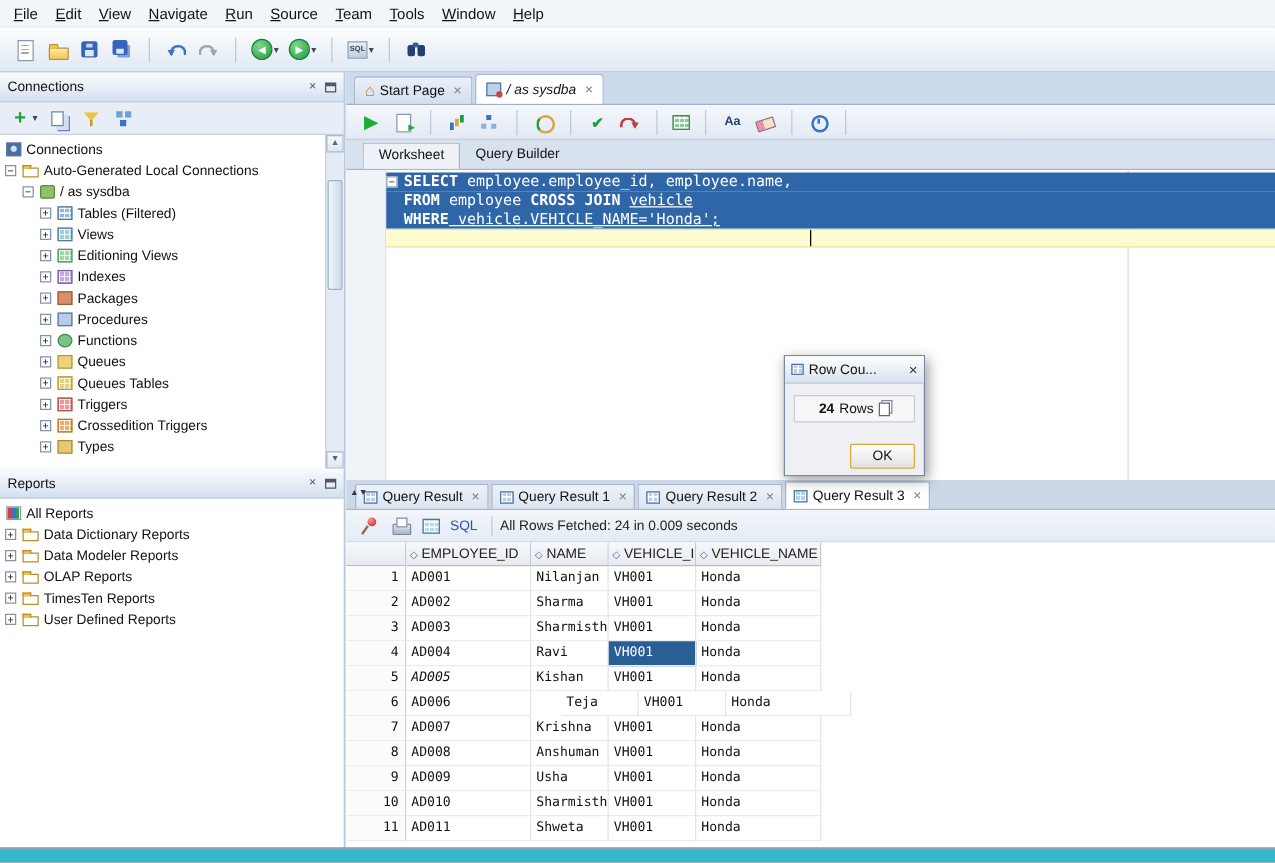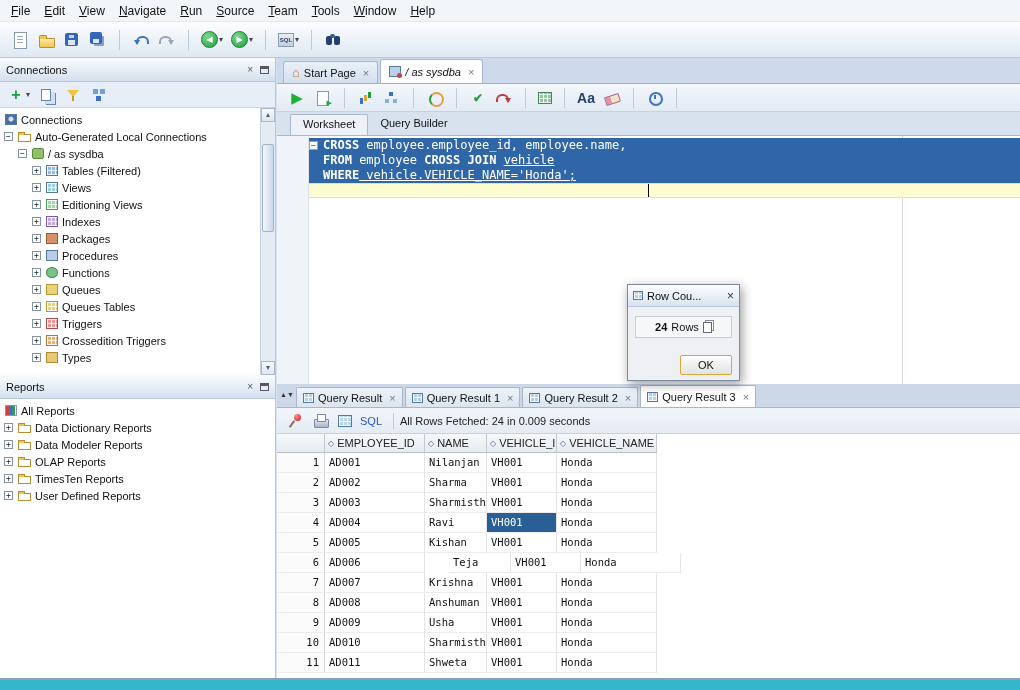--- a/index.html
+++ b/index.html
@@ -74,21 +74,21 @@
 .i-runscript::before{content:"";position:absolute;left:3px;top:2px;width:10px;height:13px;background:#fff;border:1px solid #8a98ac}
 .i-runscript::after{content:"▶";position:absolute;right:0;bottom:1px;color:#1fae35;font-size:7px}
 .i-autotrace::before{content:"";position:absolute;left:3px;top:9px;width:3px;height:6px;background:#3a72c8;
   box-shadow:4px -3px 0 #e0a23e,8px -6px 0 #1f9e3a}
 .i-explain::before{content:"";position:absolute;left:6px;top:3px;width:4px;height:4px;background:#3a72c8;
   box-shadow:-4px 7px 0 #88b0d8,4px 7px 0 #88b0d8}
 .i-tuning::before{content:"";position:absolute;left:3px;top:3px;width:11px;height:11px;border-radius:50%;
   border:2px solid #e0a23e;border-left-color:#1f9e3a}
 .i-commit{color:#1f9e3a;font-size:12px;font-weight:bold}
 .i-unshared{width:14px;height:12px;border:1px solid #3f8a52;background-color:#8fc89a}
-.i-case{font-size:14px;color:#23406e;font-weight:bold}
+.i-case{font-size:10px;color:#23406e;font-weight:bold}
 .i-eraser::before{content:"";position:absolute;left:2px;top:6px;width:13px;height:7px;
   background:linear-gradient(90deg,#e88fae 0 5px,#f2e3c8 5px);border:1px solid #a06a80;
   transform:rotate(-18deg);border-radius:1px}
 .i-history::before{content:"";position:absolute;left:3px;top:3px;width:10px;height:10px;border-radius:50%;border:2px solid #3a72c8}
 .i-history::after{content:"";position:absolute;left:8px;top:6px;width:2px;height:4px;background:#3a72c8}
 
 
 .i-pin::before{content:"";position:absolute;left:8px;top:2px;width:7px;height:7px;border-radius:50%;
   background:radial-gradient(circle at 35% 30%,#ff9090,#c42020)}
 .i-pin::after{content:"";position:absolute;left:5px;top:8px;width:2px;height:8px;background:#8a6a50;transform:rotate(35deg)}
@@ -175,21 +175,21 @@
 .sline.sel{background:#2e66a8;color:#fff}
 .sline.cur{background:#fdfbd0;box-shadow:inset 0 1px 0 #ece49a,inset 0 -1px 0 #ece49a}
 .foldcol{width:14px;flex:none;display:inline-flex;align-items:center}
 .foldbox{width:9px;height:9px;border:1px solid #98a4b6;background:#fff;color:#333;
   font:8px/8px "DejaVu Sans Mono",monospace;text-align:center}
 .caret{position:absolute;left:339px;top:1px;width:1px;height:13px;background:#000}
 
 
 .results{position:absolute;left:0;top:326px;width:100%;height:294px;background:#fff}
 .rtabs{height:24px;background:#ccd8e8;border-bottom:1px solid #a8b6c8;display:flex;
-  align-items:flex-end;padding-left:19px;position:relative}
+  align-items:flex-end;padding-left:7px;position:relative}
 .splitarrows{position:absolute;left:3px;top:7px;font-size:7px;color:#334;letter-spacing:0}
 .rtab{display:inline-flex;align-items:center;height:20px;padding:0 6px;margin-right:2px;
   background:linear-gradient(#eef3f9,#dbe4ef);border:1px solid #a8b6c8;border-bottom:none;
   border-radius:2px 2px 0 0;font-size:11px;gap:4px}
 .rtab.active{background:#fff;height:22px}
 .rtico{display:inline-block;width:11px;height:10px;border:1px solid #5878a4;background-color:#b8d0ea}
 .rtoolbar{height:26px;background:linear-gradient(#f2f6fa,#e4ebf4);border-bottom:1px solid #c6d2e2;
   display:flex;align-items:center;padding-left:6px;font-size:11px}
 .rticons{display:flex;align-items:center;gap:2px}
 .sql-link{color:#2a52be;margin:0 5px}
@@ -487,21 +487,21 @@
         <span class="stab active">Worksheet</span>
         <span class="stab">Query Builder</span>
       </div>
 
     <div class="editor">
       <div class="gutter"></div>
       <div class="marginguide"></div>
       <div class="elines">
           <div class="sline sel">
             <span class="foldcol"><span class="foldbox">−</span></span>
-            <span style="font-weight: bold;">CROSS</span>
+            <span style="font-weight: bold;">SELECT</span>
             <span> employee.employee_id, employee.name,</span>
           </div>
           <div class="sline sel">
             <span class="foldcol"></span>
             <span style="font-weight: bold;">FROM</span>
             <span> employee </span>
             <span style="font-weight: bold;">CROSS JOIN</span>
             <span> </span>
             <span style="text-decoration: underline;">vehicle</span>
           </div>
@@ -601,21 +601,21 @@
             </div>
             <div class="grow">
               <div class="gc rownum" style="width: 48px;">4</div>
               <div class="gc" style="width: 100px;">AD004</div>
               <div class="gc" style="width: 62px;">Ravi</div>
               <div class="gc selcell" style="width: 70px;">VH001</div>
               <div class="gc" style="width: 100px;">Honda</div>
             </div>
             <div class="grow">
               <div class="gc rownum" style="width: 48px;">5</div>
-              <div class="gc" style="width: 100px;">AD005</div>
+              <div class="gc" style="width: 100px; font-style: italic;">AD005</div>
               <div class="gc" style="width: 62px;">Kishan</div>
               <div class="gc" style="width: 70px;">VH001</div>
               <div class="gc" style="width: 100px;">Honda</div>
             </div>
             <div class="grow">
               <div class="gc rownum" style="width: 48px;">6</div>
               <div class="gc" style="width: 100px;">AD006</div>
               <div class="gc" style="width: 62px; margin-left: 24px;">Teja</div>
               <div class="gc" style="width: 70px;">VH001</div>
               <div class="gc" style="width: 100px;">Honda</div>

